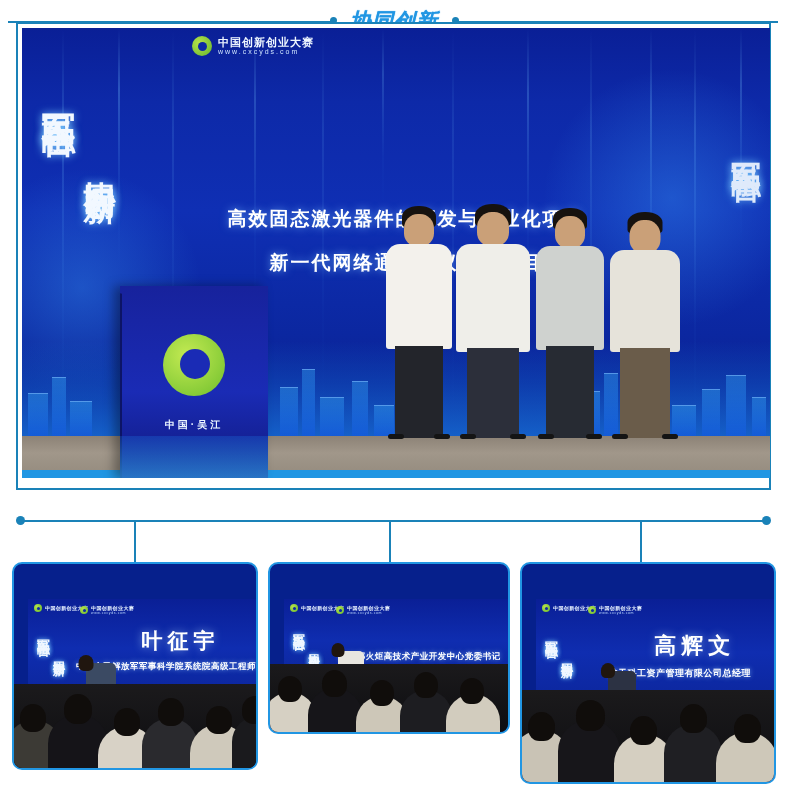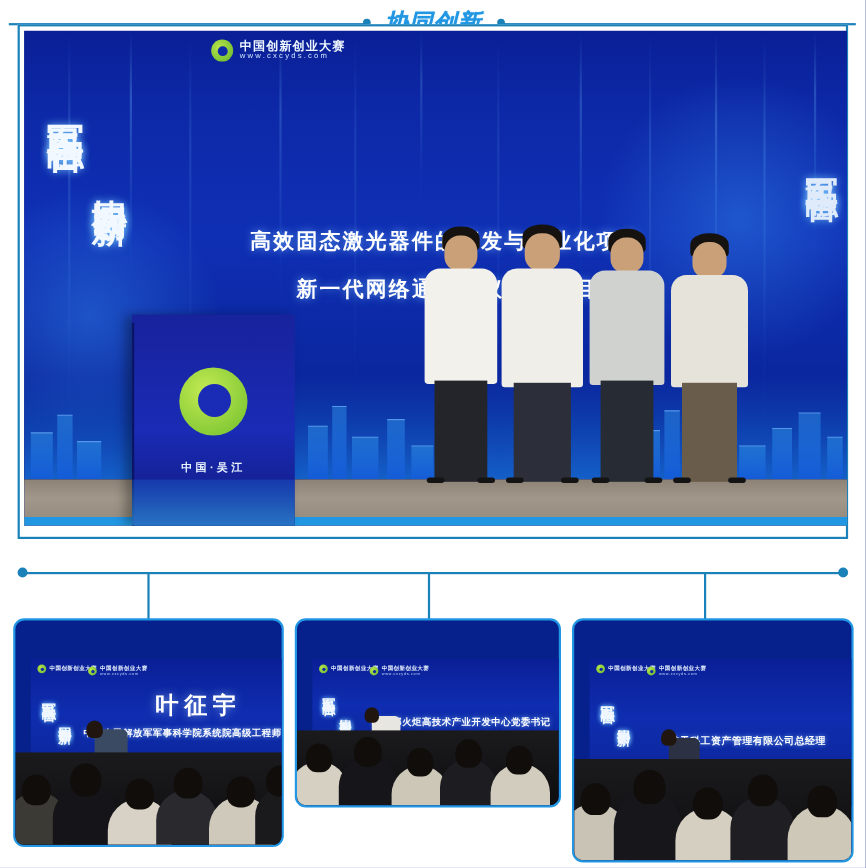--- a/index.html
+++ b/index.html
@@ -505,20 +505,21 @@
       </div>
       <div class="t-logo-c">
         <div class="t-dot"></div>
         <div>
           <div class="t-lgtxt">中国创新创业大赛</div>
           <div class="t-lgurl">www.cxcyds.com</div>
         </div>
       </div>
       <div class="t-slogan" style="left:6px;top:32px;font-size:13px;">军民融合</div>
       <div class="t-slogan" style="left:22px;top:54px;font-size:12px;">协同创新</div>
+      <div class="t-name" style="top:32px;font-size:22px;">高辉文</div>
       <div class="t-sub" style="top:68px;font-size:9px;">航天科工资产管理有限公司总经理</div>
       <div class="t-lectern" style="left:66px;top:96px;width:42px;height:38px;"></div>
       <div class="t-speaker" style="left:72px;top:72px;width:28px;height:32px;background:#2c3243;"></div>
       <div class="t-sphead" style="left:72px;top:64px;width:14px;height:15px;"></div>
     </div>
     <div class="t-audience" style="height:92px;">
       <div class="shoulder" style="left:-10px;top:40px;width:58px;height:56px;background:#c9c3b5"></div>
       <div class="head" style="left:6px;top:22px;width:27px;height:29px"></div>
       <div class="shoulder" style="left:36px;top:30px;width:62px;height:62px;background:#17161a"></div>
       <div class="head" style="left:54px;top:10px;width:29px;height:31px"></div>

